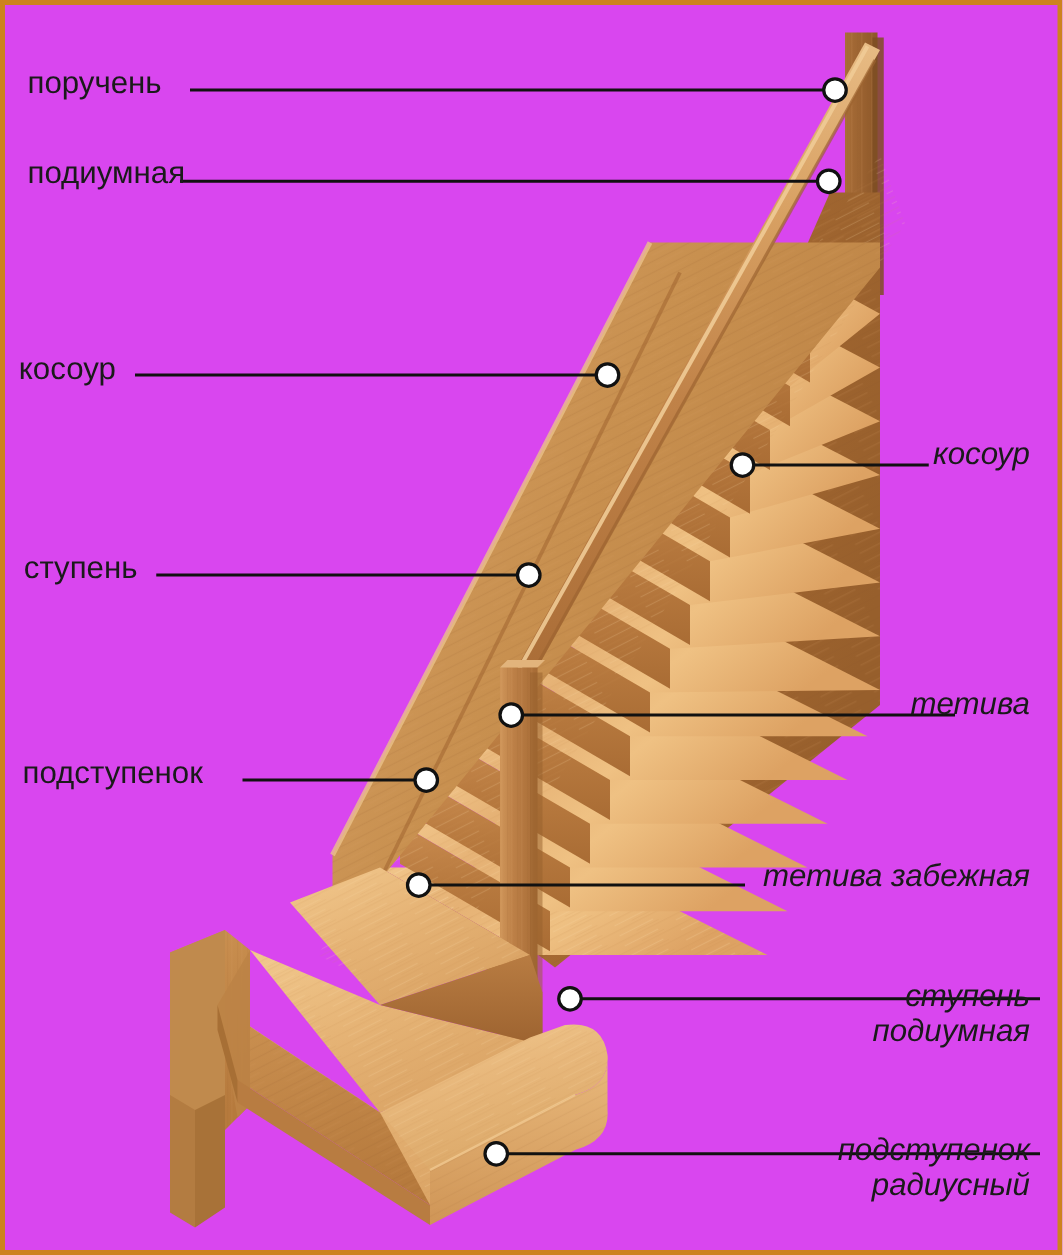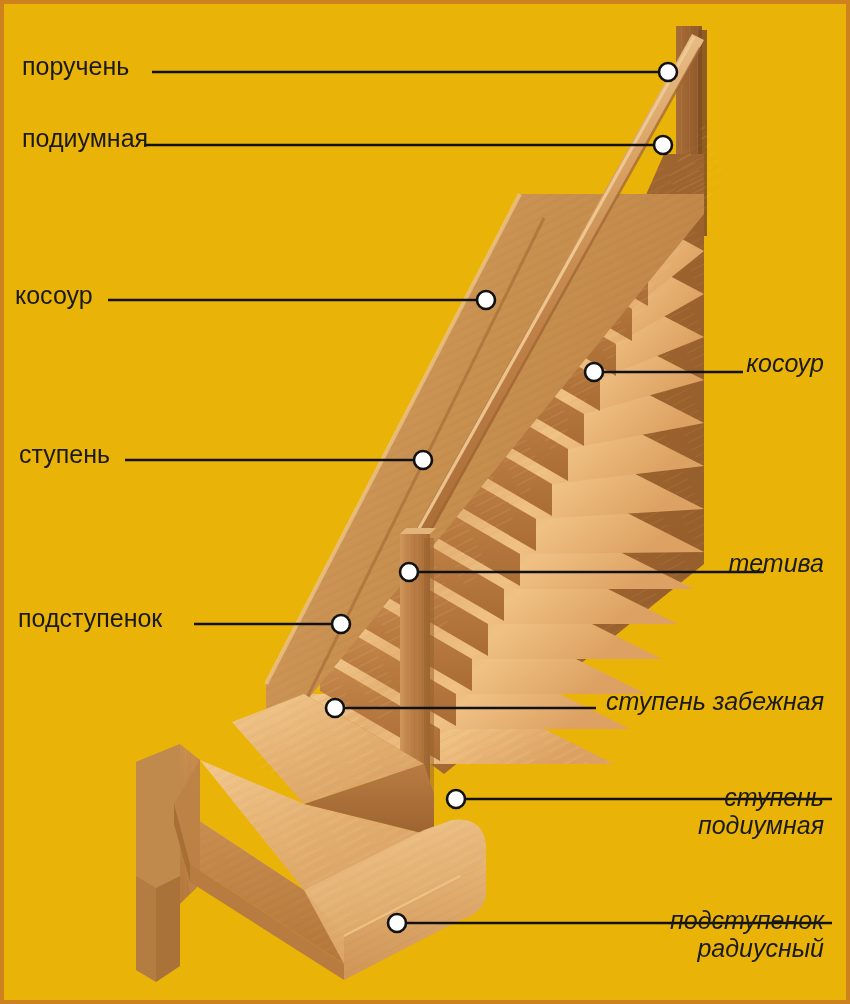--- a/index.html
+++ b/index.html
@@ -4,21 +4,21 @@
 <style>
   html, body {
     margin: 0;
     padding: 0;
     background: #ffffff;
   }
   #page {
     position: relative;
     width: 850px;
     height: 1004px;
-    background: #eab308;
+    background: #d946ef;
     box-sizing: border-box;
     border: 4px solid #cd821e;
     overflow: hidden;
     font-family: "Liberation Sans", sans-serif;
   }
   #diagram {
     position: absolute;
     left: 0;
     top: 0;
     width: 850px;
@@ -341,20 +341,20 @@
   </svg>
 
   <div id="labels">
       <div class="lbl lbl-l" style="top: 48px; left: 18px;">поручень</div>
       <div class="lbl lbl-l" style="top: 120px; left: 18px;">подиумная</div>
       <div class="lbl lbl-l" style="top: 277px; left: 11px;">косоур</div>
       <div class="lbl lbl-r" style="top: 345px; right: 22px; left: auto;">косоур</div>
       <div class="lbl lbl-l" style="top: 436px; left: 15px;">ступень</div>
       <div class="lbl lbl-r" style="top: 545px; right: 22px; left: auto;">тетива</div>
       <div class="lbl lbl-l" style="top: 600px; left: 14px;">подступенок</div>
-      <div class="lbl lbl-r" style="top: 683px; right: 22px; left: auto;">ступень забежная</div>
+      <div class="lbl lbl-r" style="top: 683px; right: 22px; left: auto;">тетива забежная</div>
       <div class="lbl lbl-r" style="top: 779px; right: 22px; left: auto;">ступень
 подиумная</div>
       <div class="lbl lbl-r" style="top: 902px; right: 22px; left: auto;">подступенок
 радиусный</div>
     </div>
 
 </div>
 
 </body></html>

